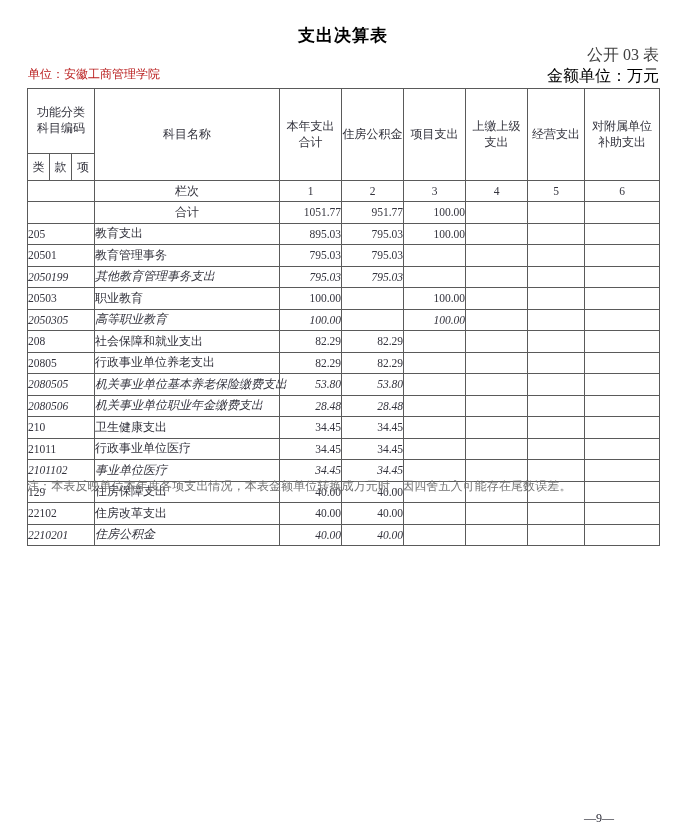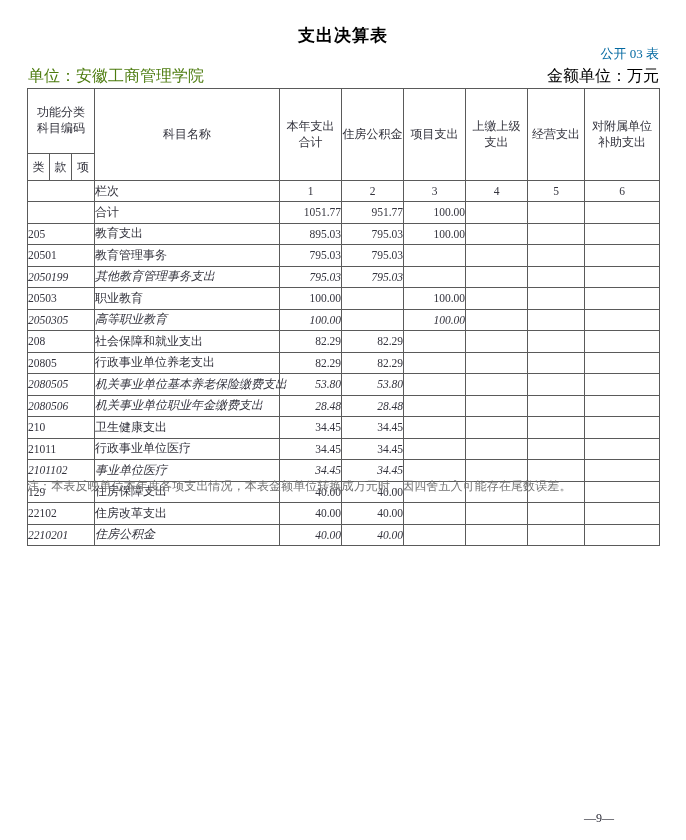--- a/index.html
+++ b/index.html
@@ -35,36 +35,36 @@
     letter-spacing: 1px;
     font-family: "DejaVu Sans", "Liberation Sans", sans-serif;
     color: #000;
   }
 
   
   .meta-right-1 {
     position: absolute;
     right: 27px;
     top: 45px;
-    font-size: 13px;
-    color: #0369a1;
+    font-size: 16px;
+    color: #404040;
   }
   .meta-right-2 {
     position: absolute;
     right: 27px;
     top: 66px;
     font-size: 16px;
     color: #000000;
   }
   .meta-left {
     position: absolute;
     left: 28px;
     top: 66px;
-    font-size: 16px;
-    color: #4d7c0f;
+    font-size: 12px;
+    color: #b91c1c;
   }
 
   
   .tbl-wrap {
     position: absolute;
     left: 27px;
     top: 88px;
     width: 632px;
   }
   table.fin {
@@ -98,21 +98,21 @@
     height: 26px;
   }
 
   .colnum {
     text-align: center;
     font-size: 11.5px;
     color: #33333d;
     height: 20px;
   }
   .rowlabel-c {
-    text-align: left;
+    text-align: center;
     font-size: 12px;
     color: #33333d;
   }
 
   
   tr.r { height: 21.5px; }
   td.code {
     text-align: left;
     padding-left: 3px;
     font-size: 11.5px;

